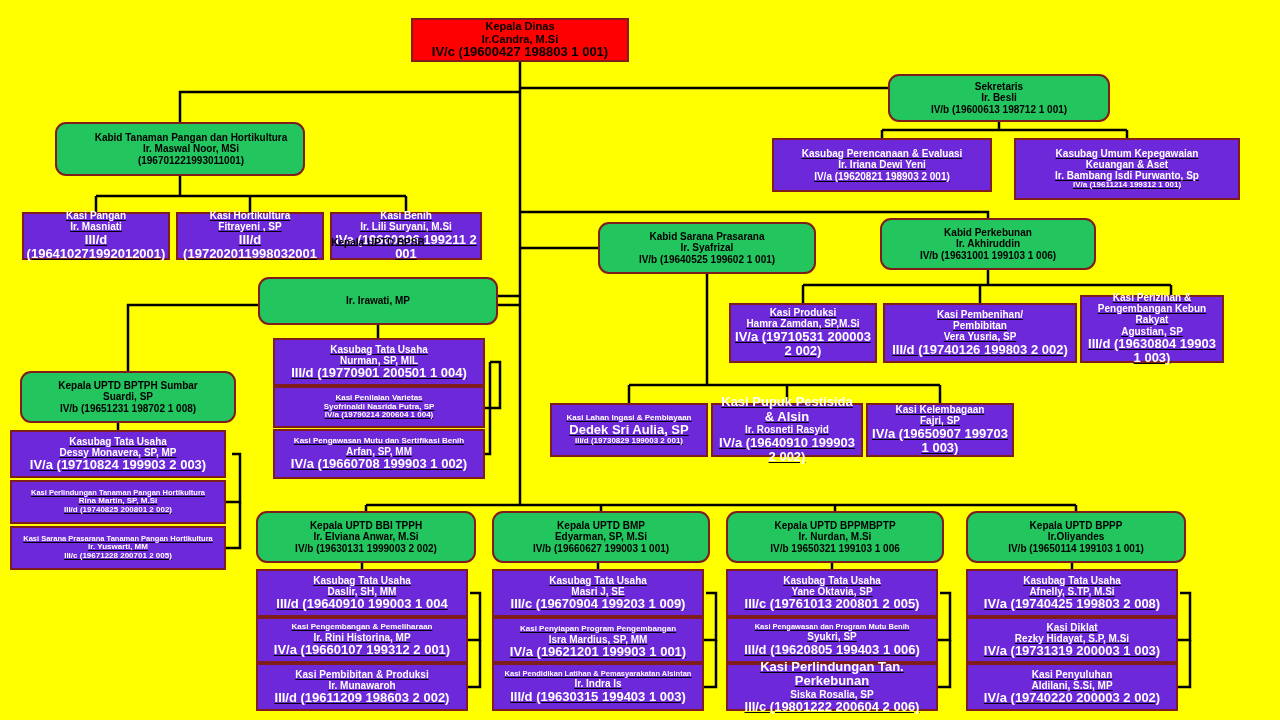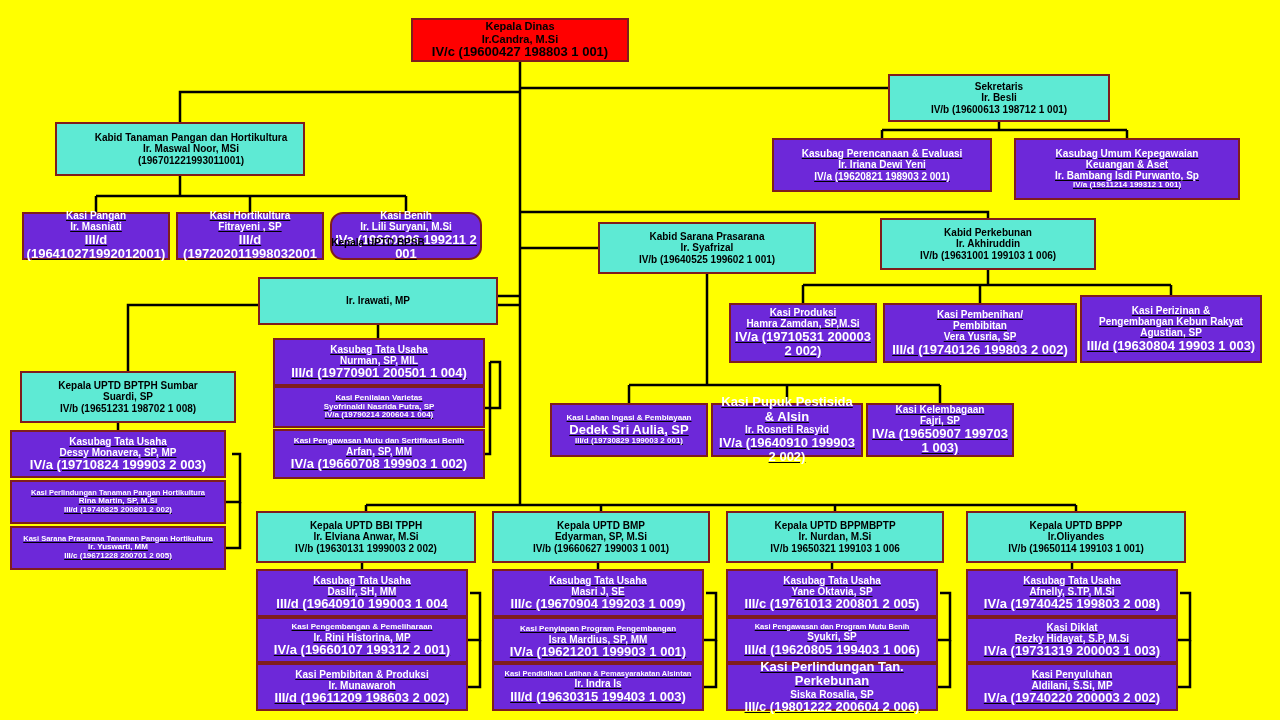--- a/index.html
+++ b/index.html
@@ -21,21 +21,21 @@
     display:flex;
     flex-direction:column;
     justify-content:center;
     align-items:center;
     line-height:1.12;
     padding:1px 2px;
     z-index:2;
   }
   .box .l{display:block;width:100%;}
   .red{background:#ff0000;}
-  .green{background:#5eead4;}
+  .green{background:#22c55e;border-radius:11px;}
   .blue{background:#6d28d9;text-decoration:underline;}
   .box.red .l, .box.green .l{color:#000;}
   .box.blue .l{color:#fff;}
   .t2{font-size:11px;font-weight:bold;}
   .t3{font-size:10px;font-weight:bold;}
   .t4{font-size:13px;font-weight:bold;}
   .t5{font-size:8px;font-weight:bold;}
   .t6{font-size:7.5px;font-weight:bold;}
 </style>
 </head>
@@ -142,21 +142,21 @@
     <div class="box blue" style="left: 22px; top: 212px; width: 148px; height: 48px;">
       <span class="l t3">Kasi Pangan</span>
       <span class="l t3">Ir. Masniati</span>
       <span class="l t4">III/d (196410271992012001)</span>
     </div>
     <div class="box blue" style="left: 176px; top: 212px; width: 148px; height: 48px;">
       <span class="l t3">Kasi Hortikultura</span>
       <span class="l t3">Fitrayeni , SP</span>
       <span class="l t4">III/d (197202011998032001</span>
     </div>
-    <div class="box blue" style="left: 330px; top: 212px; width: 152px; height: 48px; border-radius: 13px;">
+    <div class="box blue" style="left: 330px; top: 212px; width: 152px; height: 48px;">
       <span class="l t3">Kasi Benih</span>
       <span class="l t3">Ir. Lili Suryani, M.Si</span>
       <span class="l t4">IVa (19660206 199211 2 001</span>
     </div>
     <div class="box green" style="left: 598px; top: 222px; width: 218px; height: 52px;">
       <span class="l t3">Kabid Sarana Prasarana</span>
       <span class="l t3">Ir. Syafrizal</span>
       <span class="l t3">IV/b (19640525 199602 1 001)</span>
     </div>
     <div class="box green" style="left: 880px; top: 218px; width: 216px; height: 52px;">
@@ -168,21 +168,21 @@
       <span class="l t3">Kasi Produksi</span>
       <span class="l t3">Hamra Zamdan, SP,M.Si</span>
       <span class="l t4">IV/a (19710531 200003 2 002)</span>
     </div>
     <div class="box blue" style="left: 883px; top: 303px; width: 194px; height: 60px; text-align: center;">
       <span class="l t3">Kasi Pembenihan/</span>
       <span class="l t3">Pembibitan</span>
       <span class="l t3">Vera Yusria, SP</span>
       <span class="l t4">III/d (19740126 199803 2 002)</span>
     </div>
-    <div class="box blue" style="left: 1080px; top: 295px; width: 182px; height: 68px; text-align: center;">
+    <div class="box blue" style="left: 1080px; top: 295px; width: 144px; height: 68px; text-align: center;">
       <span class="l t3">Kasi Perizinan &amp;</span>
       <span class="l t3">Pengembangan Kebun Rakyat</span>
       <span class="l t3">Agustian, SP</span>
       <span class="l t4">III/d (19630804 19903 1 003)</span>
     </div>
     <div class="box blue" style="left: 550px; top: 403px; width: 158px; height: 54px;">
       <span class="l t5">Kasi Lahan  Ingasi &amp; Pembiayaan</span>
       <span class="l t4">Dedek Sri Aulia, SP</span>
       <span class="l t5">III/d (19730829   199003  2 001)</span>
     </div>

